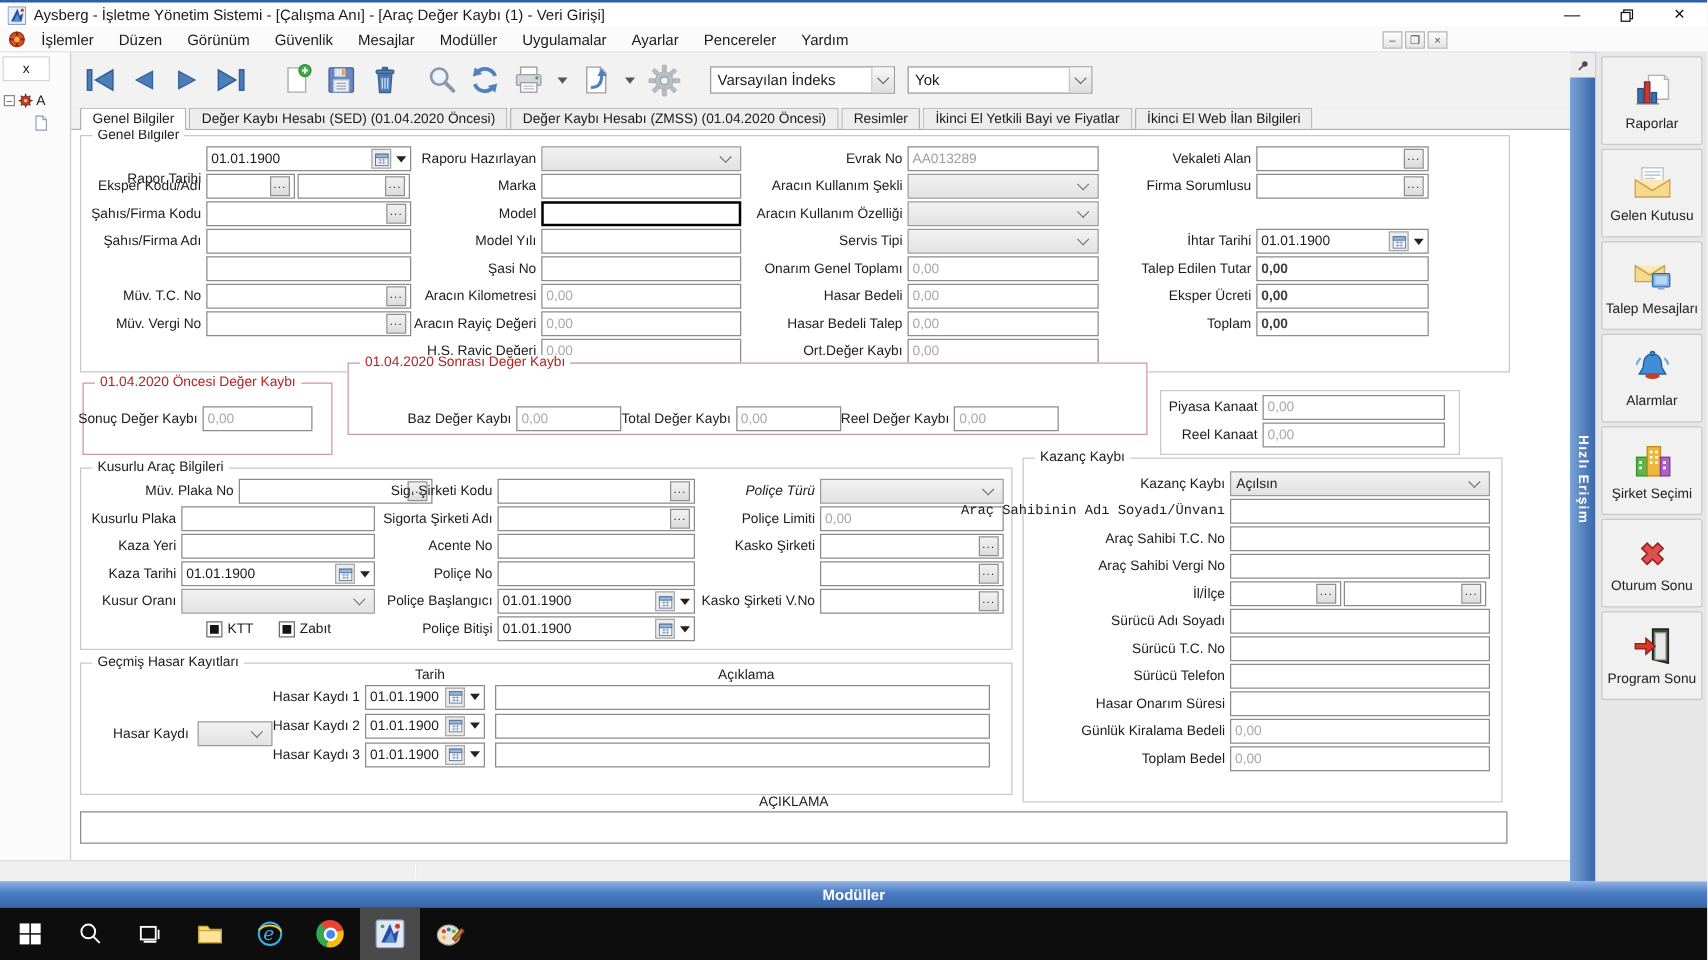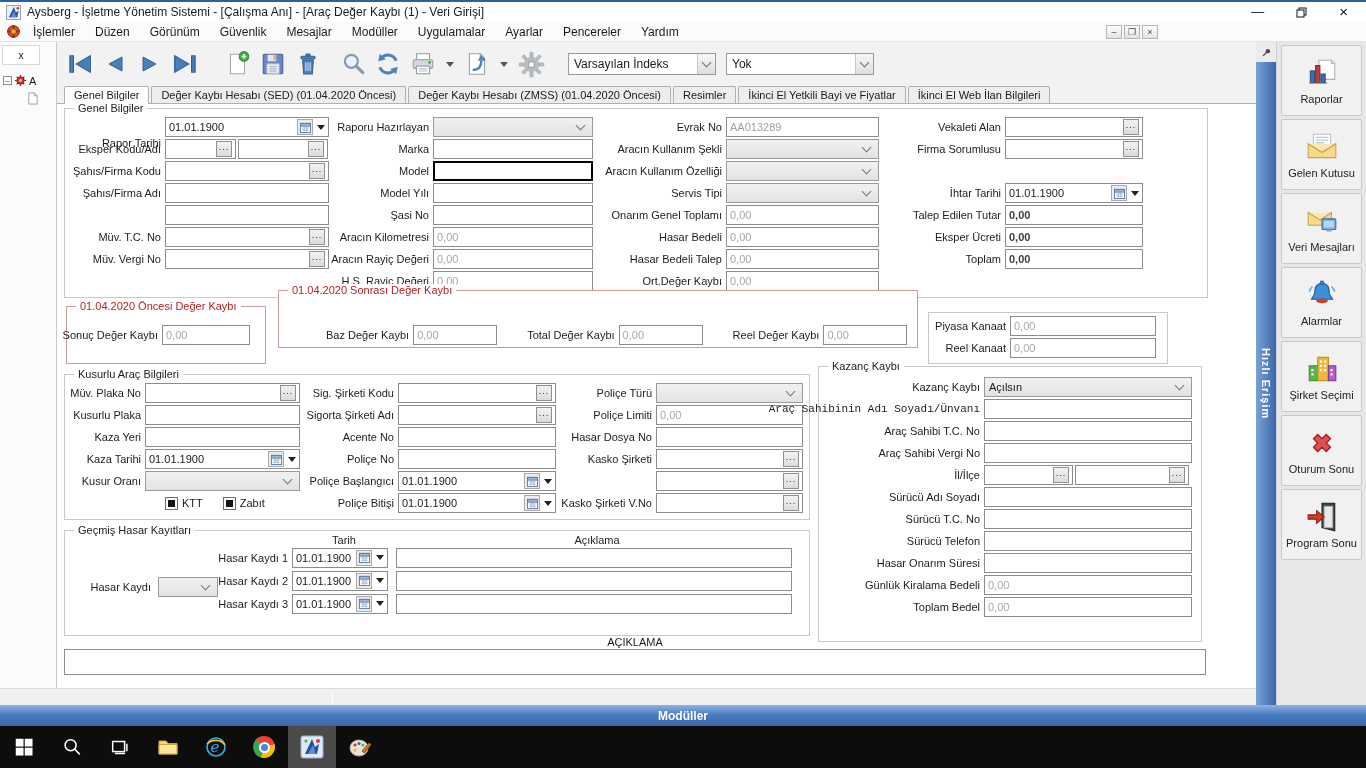--- a/index.html
+++ b/index.html
@@ -67,21 +67,21 @@
   .darr{width:0;height:0;border-left:4px solid transparent;border-right:4px solid transparent;border-top:5px solid #222;margin-left:4px;flex:none}
   .selctl{height:20px;border:1px solid #9a9a9a;background:linear-gradient(#f2f2f2,#e2e2e2);display:flex;align-items:center;padding:0 4px;flex:none}
   .selctl .val{font-size:11px;flex:1;white-space:nowrap}
   .chev{width:7px;height:7px;border-right:1.6px solid #777;border-bottom:1.6px solid #777;transform:rotate(45deg);margin:-3px 4px 0 auto;flex:none}
   .checkrow{display:flex;gap:20px;padding-left:20px;flex:none;align-items:center}
   .cbwrap{display:flex;align-items:center;gap:4px}
   .cbox{width:13px;height:13px;border:1px solid #6e6e6e;background:#fff;display:flex;align-items:center;justify-content:center}
   .cfill{width:7px;height:7px;background:#151515}
   .cblabel{font-size:11px}
   .ipair{display:flex;align-items:center}
-  .inline-fields{position:absolute;display:flex;gap:30px}
+  .inline-fields{position:absolute;display:flex;}
 
   .grow{display:flex;align-items:center;height:23px}
   .gdesc{margin-left:8px}
   .ghead{position:absolute;font-size:11px;text-align:center;color:#1c1c1c}
 
   
   .mdistatus{position:absolute;left:0;top:688px;width:1256px;height:17px;background:#f0f0f0;border-top:1px solid #dcdcdc}
   .sdiv{position:absolute;left:332px;top:2px;bottom:2px;width:1px;background:#d4d4d4;border-right:1px solid #fff}
   .modulesbar{position:absolute;left:0;top:705px;width:1366px;height:21px;background:linear-gradient(#8fb3e4,#4a7cc2 45%,#3a67ab);display:flex;align-items:center;justify-content:center}
   .modulesbar span{color:#fff;font-weight:bold;font-size:12px}
@@ -571,21 +571,21 @@
           <span class="val">0,00</span>
         </div>
       </div>
     </div>
 
   <div class="group" style="left:64px;top:374px;width:746px;height:146px">
     <span class="gtitle">Kusurlu Araç Bilgileri</span>
   </div>
   <div class="col" style="left:68px;top:382px">
       <div class="frow">
-        <span class="flabel" style="width: 77px;">Müv. Plaka No</span>
+        <span class="flabel" style="width: 77px; margin-left: 46px;">Müv. Plaka No</span>
         <div class="inp lookup" style="width: 155px;">
           <span class="val"></span>
           <span class="dots">...</span>
         </div>
       </div>
       <div class="frow">
         <span class="flabel" style="width: 77px;">Kusurlu Plaka</span>
         <div class="inp" style="width: 155px;">
           <span class="val"></span>
         </div>
@@ -686,36 +686,30 @@
               <rect x="0.5" y="1.5" width="11" height="3" fill="#9db8d6" stroke="#5b7ca6"></rect>
               <path d="M2.5 6.5h7M2.5 9h7M4.5 5v5.5M7.5 5v5.5" stroke="#8aa5c4" stroke-width="0.8" fill="none"></path>
             </svg>
           </span>
           <span class="darr"></span>
         </div>
       </div>
     </div>
   <div class="col" style="left:566px;top:382px">
       <div class="frow">
-        <span class="flabel" style="width: 90px;">Poliçe Türü</span>
+        <span class="flabel" style="width: 90px; font-style: italic;">Poliçe Türü</span>
         <div class="selctl" style="width: 147px;">
           <span class="val"></span>
           <span class="chev"></span>
         </div>
       </div>
       <div class="frow">
         <span class="flabel" style="width: 90px;">Poliçe Limiti</span>
         <div class="inp num" style="width: 147px;">
           <span class="val">0,00</span>
-        </div>
-      </div>
-      <div class="frow">
-        <span class="flabel" style="width: 90px;">Hasar Dosya No</span>
-        <div class="inp" style="width: 147px;">
-          <span class="val"></span>
         </div>
       </div>
       <div class="frow">
         <span class="flabel" style="width: 90px;">Kasko Şirketi</span>
         <div class="inp lookup" style="width: 147px;">
           <span class="val"></span>
           <span class="dots">...</span>
         </div>
       </div>
       <div class="frow">
@@ -925,21 +919,21 @@
       <div class="qabtn">
         <span class="qaicon">
           <svg viewBox="0 0 32 32" width="34" height="34">
             <path d="M3 8l11 7 11-7v12H3z" fill="#f6d98a" stroke="#c9a44c"></path>
             <path d="M3 8l11 7 11-7" fill="#fae7b5" stroke="#c9a44c"></path>
             <rect x="16" y="14" width="13" height="10" rx="1" fill="#7fb3e8" stroke="#3668a8"></rect>
             <rect x="18" y="16" width="9" height="6" fill="#b8d7f5"></rect>
             <rect x="20" y="24" width="5" height="2" fill="#9aa8bb"></rect>
           </svg>
         </span>
-        <span class="qalabel">Veri Mesajları</span>
+        <span class="qalabel">Talep Mesajları</span>
       </div>
       <div class="qabtn">
         <span class="qaicon">
           <svg viewBox="0 0 32 32" width="34" height="34">
             <path d="M16 5c6 0 7 5 7 10l3 5H6l3-5c0-5 1-10 7-10z" fill="#3f8fd6" stroke="#1f5c99"></path>
             <ellipse cx="16" cy="21.5" rx="5.5" ry="2.2" fill="#c8401f"></ellipse>
             <circle cx="16" cy="4.5" r="1.6" fill="#3f8fd6" stroke="#1f5c99"></circle>
             <path d="M25 8c1.5 1.5 2.5 3 3 5M7 8c-1.5 1.5-2.5 3-3 5" stroke="#6aaede" stroke-width="1.6" fill="none"></path>
           </svg>
         </span>

